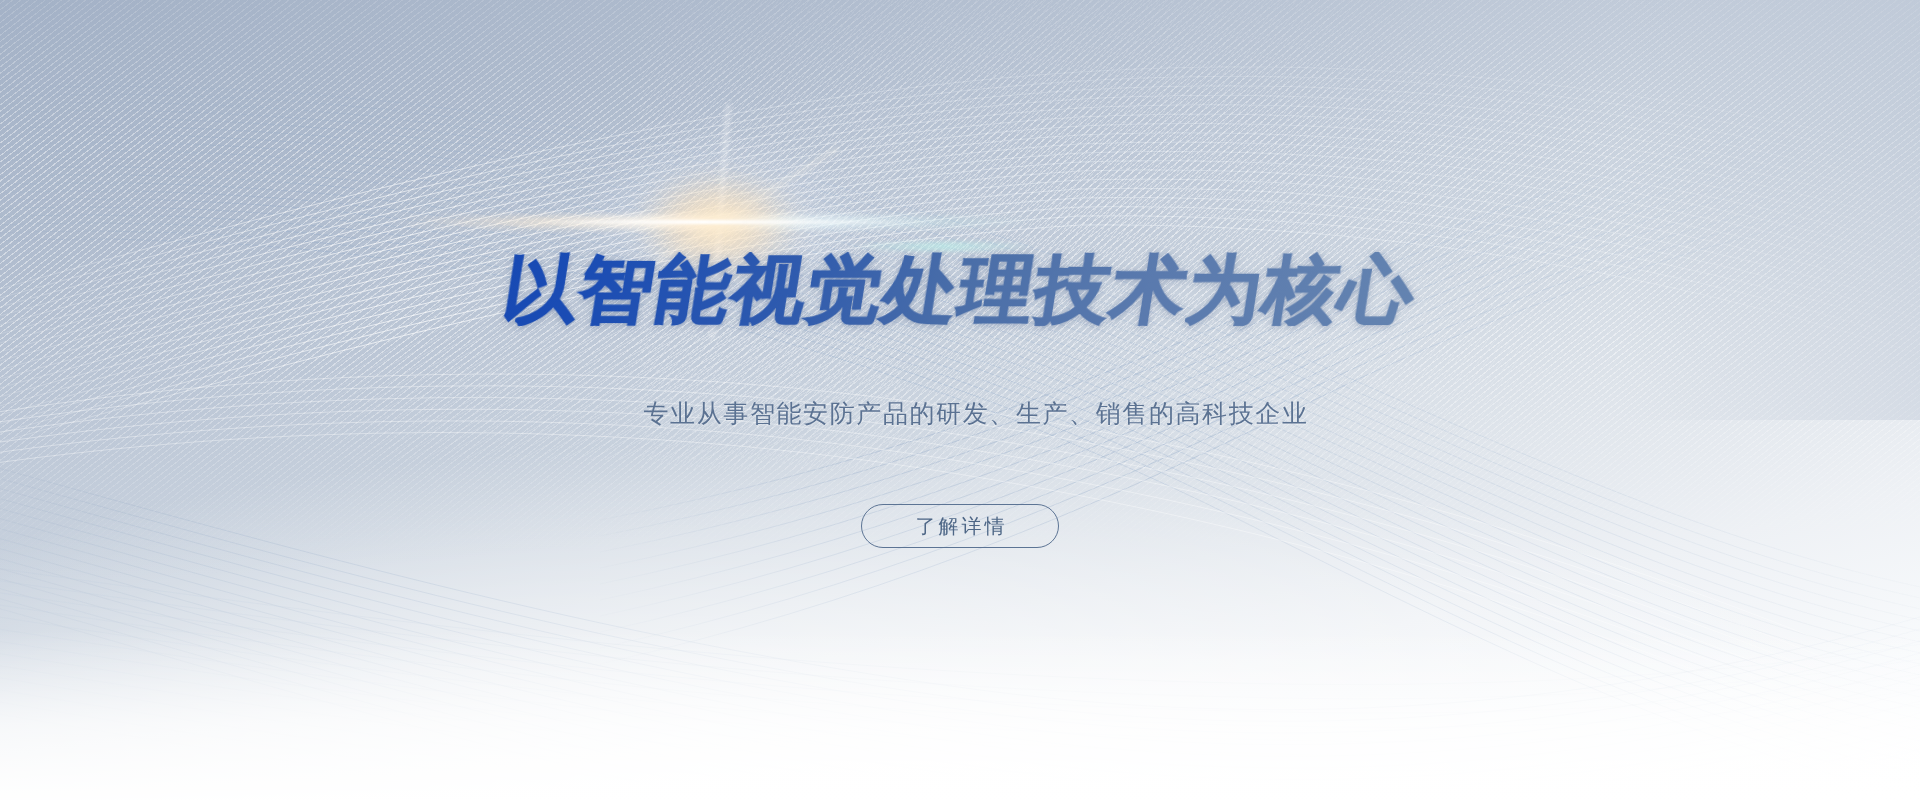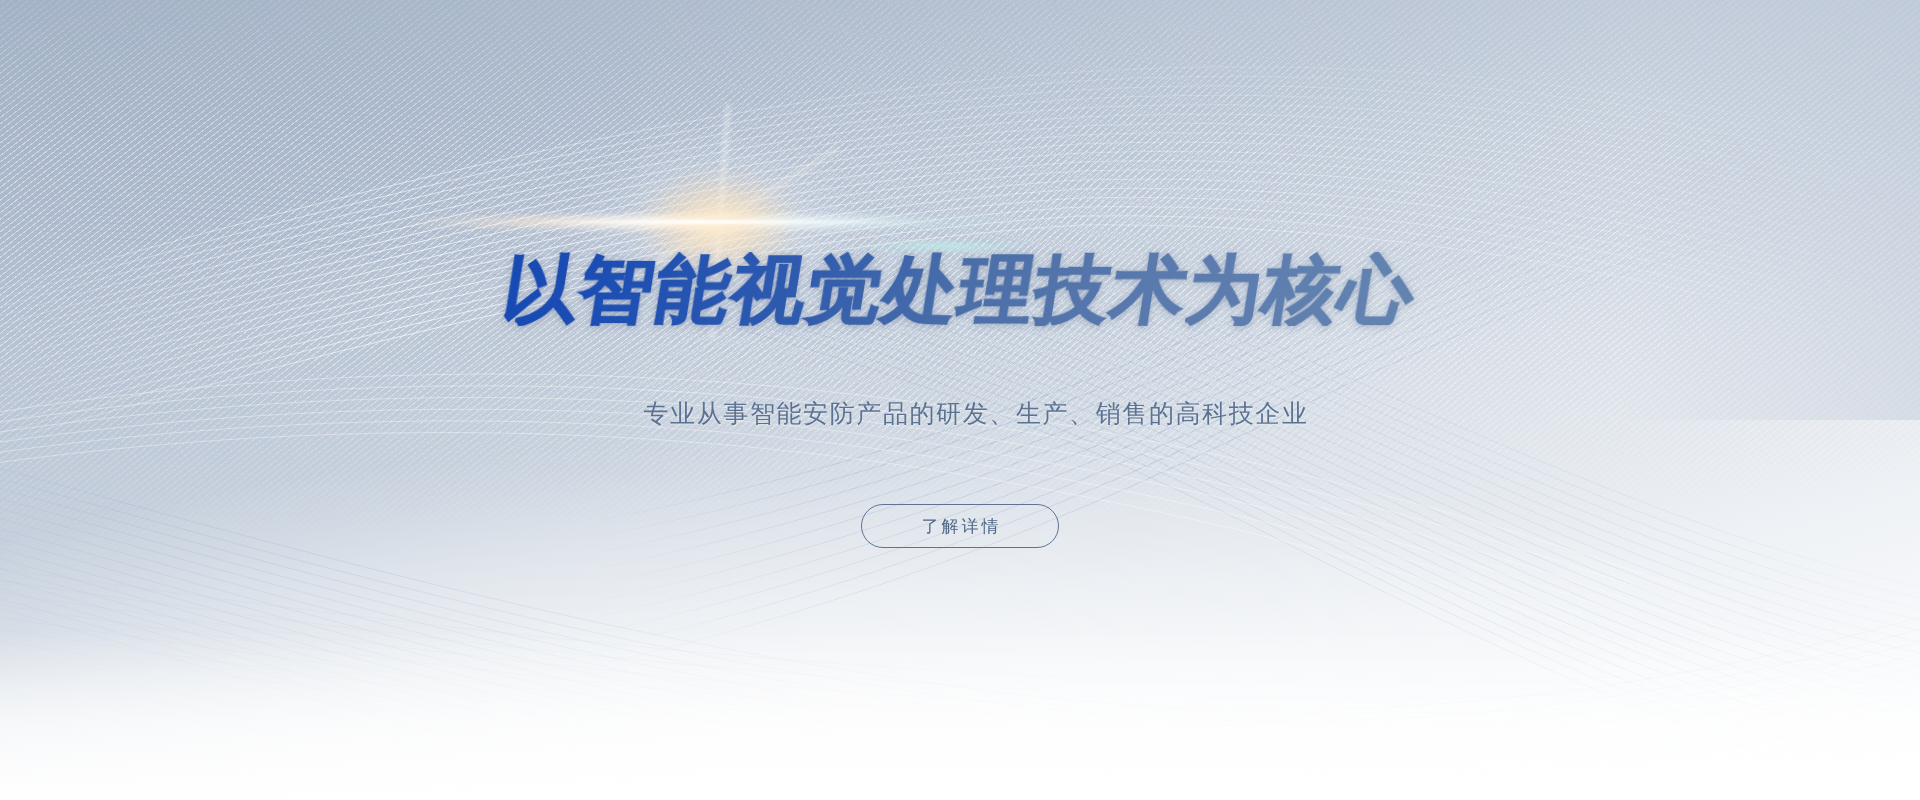--- a/index.html
+++ b/index.html
@@ -191,21 +191,21 @@
     pointer-events:auto;
   }
   .cta{
     display:inline-flex; align-items:center; justify-content:center;
     width:198px; height:44px;
     border:1.6px solid #5c7494;
     border-radius:24px;
     background:transparent;
     color:#4d6686;
     font-family:"DejaVu Sans","Liberation Sans",sans-serif;
-    font-size:17px;
+    font-size:20px;
     letter-spacing:3px;
     text-indent:3px;
     cursor:pointer;
     user-select:none;
   }
 
   
   .bottom-fade{
     position:absolute; left:0; bottom:0; width:1920px; height:170px;
     background:linear-gradient(to bottom, rgba(255,255,255,0) 0%, rgba(255,255,255,.70) 55%, rgba(255,255,255,.97) 100%);

